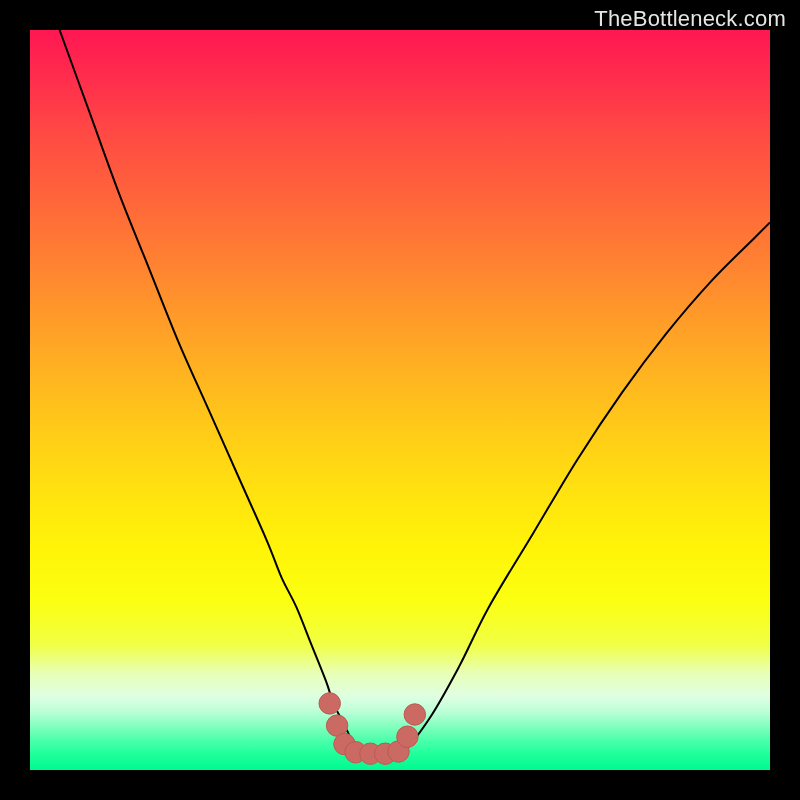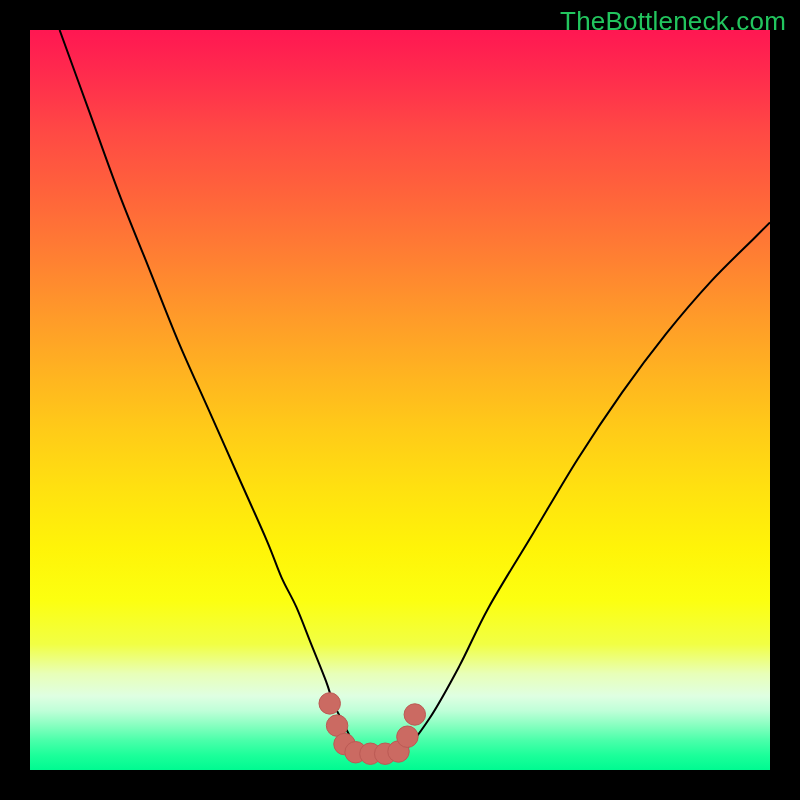--- a/index.html
+++ b/index.html
@@ -8,22 +8,22 @@
     position: relative;
     width: 800px;
     height: 800px;
     background: #000;
   }
   .watermark {
     position: absolute;
     top: 6px;
     right: 14px;
     font-family: Arial, Helvetica, sans-serif;
-    font-size: 26px;
-    color: #22c55e;
+    font-size: 22px;
+    color: #e5e5e5;
     font-weight: 500;
     letter-spacing: 0.2px;
   }
   .plot-area {
     position: absolute;
     left: 30px;
     top: 30px;
     width: 740px;
     height: 740px;
     overflow: hidden;

